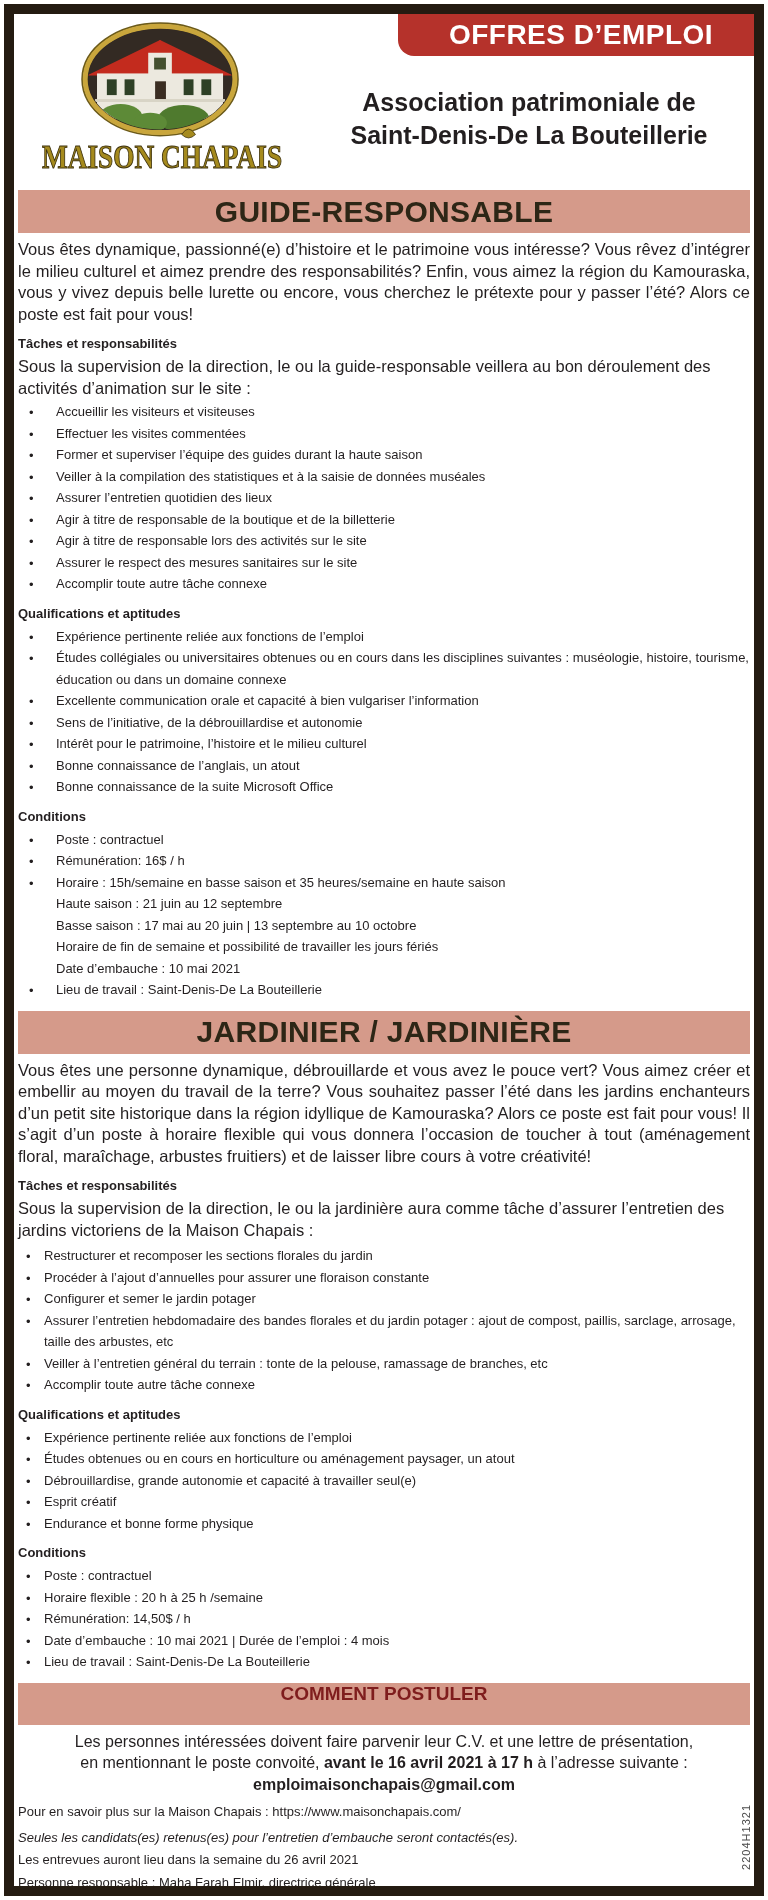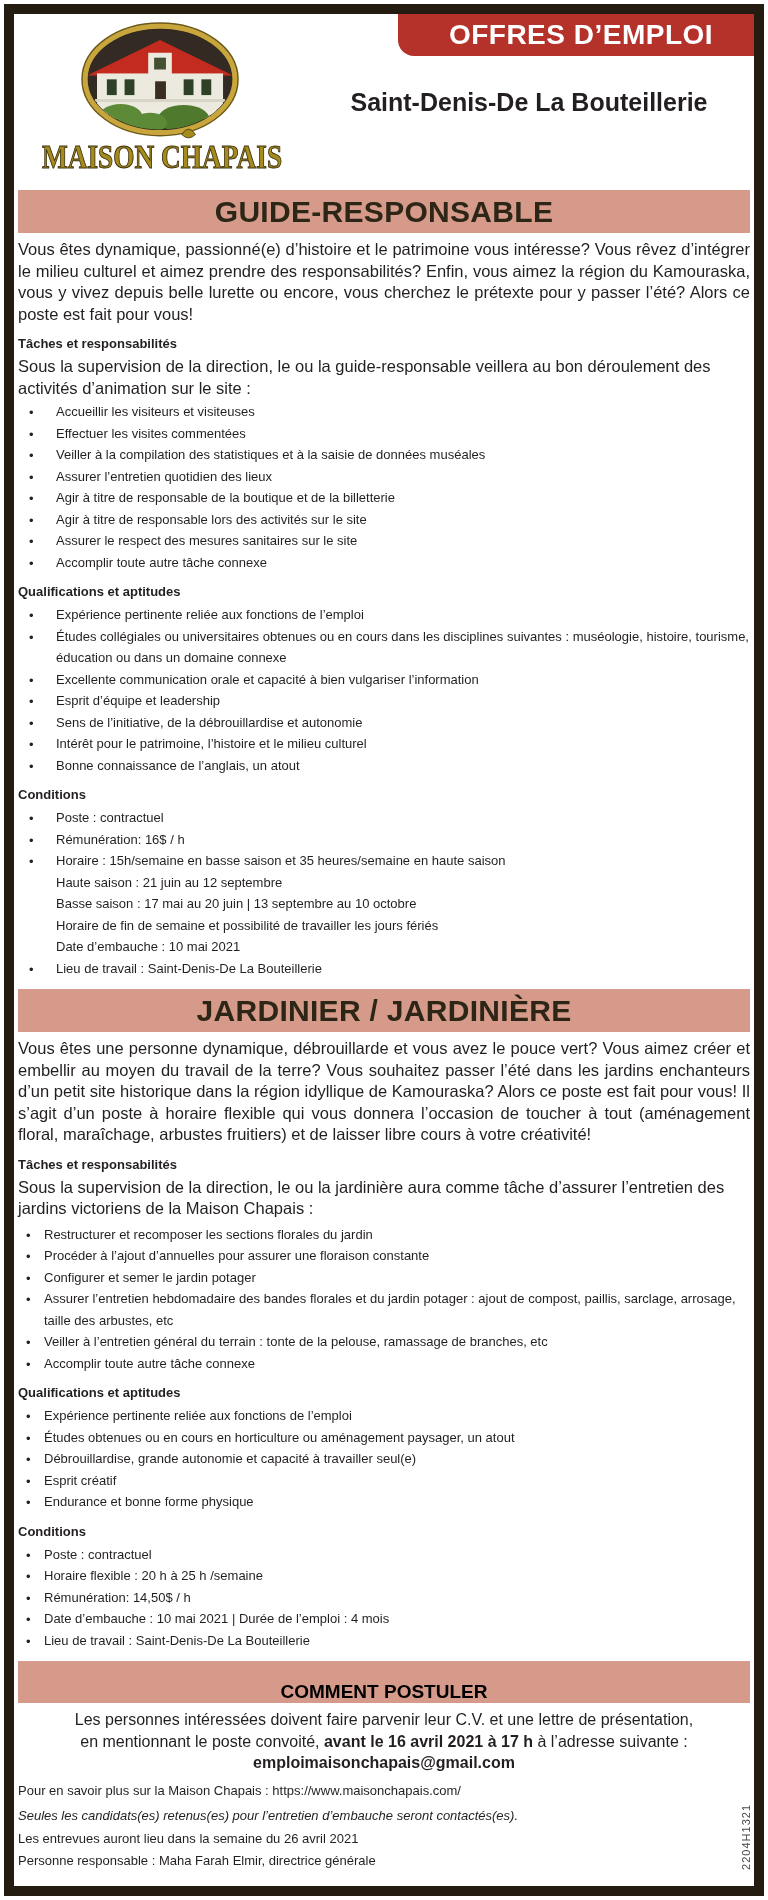--- a/index.html
+++ b/index.html
@@ -28,22 +28,22 @@
     font-weight:700;font-size:25px;line-height:33px;color:#231f20;
   }
   
   .job-banner{
     height:43px;margin:6px 0 6px;background:#d59a8a;
     display:flex;align-items:center;justify-content:center;
     font-weight:800;font-size:30px;color:#2d2616;letter-spacing:.3px;
   }
   .apply-banner{
     height:42px;margin-top:10px;background:#d59a8a;
-    display:flex;align-items:flex-end;justify-content:center;
-    font-weight:800;font-size:19px;color:#000000;
+    display:flex;align-items:flex-start;justify-content:center;
+    font-weight:800;font-size:19px;color:#7f1d1d;
   }
   
   p{margin:0;font-size:16.5px;line-height:21.5px;}
   .intro{margin-top:5px;text-align:justify;}
   h3{margin:9px 0 2px;font-size:13px;line-height:20px;color:#231f20;}
   ul{list-style:none;margin:2px 0 0;padding:0;}
   li{position:relative;font-size:13px;line-height:21.5px;}
   .b-wide li{padding-left:38px;}
   .b-wide li::before{content:"•";position:absolute;left:11px;font-size:13px;top:1px;}
   .b-narrow li{padding-left:26px;}
@@ -98,52 +98,54 @@
             <ellipse cx="88" cy="98" rx="22" ry="13" fill="#5d8a37"></ellipse>
             <ellipse cx="152" cy="100" rx="26" ry="14" fill="#4f7a2e"></ellipse>
             <ellipse cx="118" cy="104" rx="17" ry="10" fill="#5d8a37"></ellipse>
           </g>
           <path d="M150 116 q7 -11 14 0 q-7 7 -14 0" fill="#a58a1d" stroke="#3f330e" stroke-width="0.8"></path>
           <text x="130" y="150" text-anchor="middle" font-family="Liberation Serif, serif" font-weight="bold" font-size="34" fill="#a58a1d" stroke="#3f330e" stroke-width="1" textLength="244" lengthAdjust="spacingAndGlyphs">MAISON CHAPAIS</text>
         </svg>
       </div>
 
       <div class="org">
+        <div>Association patrimoniale de</div>
         <div>Saint-Denis-De La Bouteillerie</div>
       </div>
     </div>
 
     <div class="job-banner">
       <span>GUIDE-RESPONSABLE</span>
     </div>
 
     <p class="intro">Vous êtes dynamique, passionné(e) d’histoire et le patrimoine vous intéresse? Vous rêvez d’intégrer le milieu culturel et aimez prendre des responsabilités? Enfin, vous aimez la région du Kamouraska, vous y vivez depuis belle lurette ou encore, vous cherchez le prétexte pour y passer l’été? Alors ce poste est fait pour vous!</p>
 
     <h3>Tâches et responsabilités</h3>
     <p>Sous la supervision de la direction, le ou la guide-responsable veillera au bon déroulement des activités d’animation sur le site :</p>
     <ul class="b-wide">
       <li>Accueillir les visiteurs et visiteuses</li>
       <li>Effectuer les visites commentées</li>
+      <li>Former et superviser l’équipe des guides durant la haute saison</li>
       <li>Veiller à la compilation des statistiques et à la saisie de données muséales</li>
       <li>Assurer l’entretien quotidien des lieux</li>
       <li>Agir à titre de responsable de la boutique et de la billetterie</li>
       <li>Agir à titre de responsable lors des activités sur le site</li>
       <li>Assurer le respect des mesures sanitaires sur le site</li>
       <li>Accomplir toute autre tâche connexe</li>
     </ul>
 
     <h3>Qualifications et aptitudes</h3>
     <ul class="b-wide">
       <li>Expérience pertinente reliée aux fonctions de l’emploi</li>
       <li>Études collégiales ou universitaires obtenues ou en cours dans les disciplines suivantes : muséologie, histoire, tourisme, éducation ou dans un domaine connexe</li>
       <li>Excellente communication orale et capacité à bien vulgariser l’information</li>
-      <li>Esprit d’équipe et leadership</li>
       <li>Sens de l’initiative, de la débrouillardise et autonomie</li>
       <li>Intérêt pour le patrimoine, l’histoire et le milieu culturel</li>
       <li>Bonne connaissance de l’anglais, un atout</li>
+      <li>Bonne connaissance de la suite Microsoft Office</li>
     </ul>
 
     <h3>Conditions</h3>
     <ul class="b-wide">
       <li>Poste : contractuel</li>
       <li>Rémunération: 16$ / h</li>
       <li>Horaire : 15h/semaine en basse saison et 35 heures/semaine en haute saison</li>
       <li class="no-bullet">Haute saison : 21 juin au 12 septembre</li>
       <li class="no-bullet">Basse saison : 17 mai au 20 juin | 13 septembre au 10 octobre</li>
       <li class="no-bullet">Horaire de fin de semaine et possibilité de travailler les jours fériés</li>

